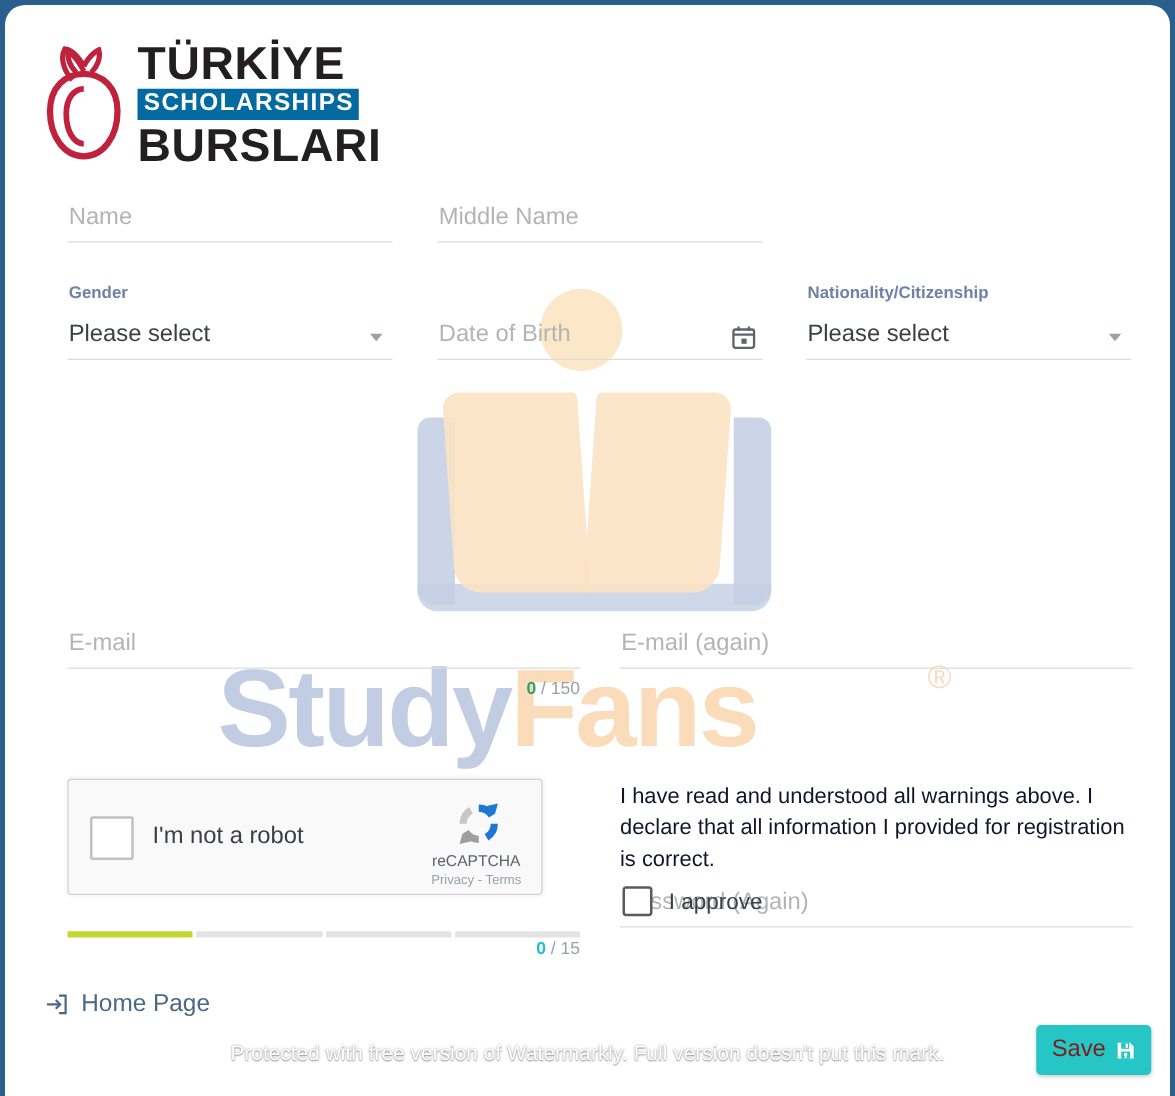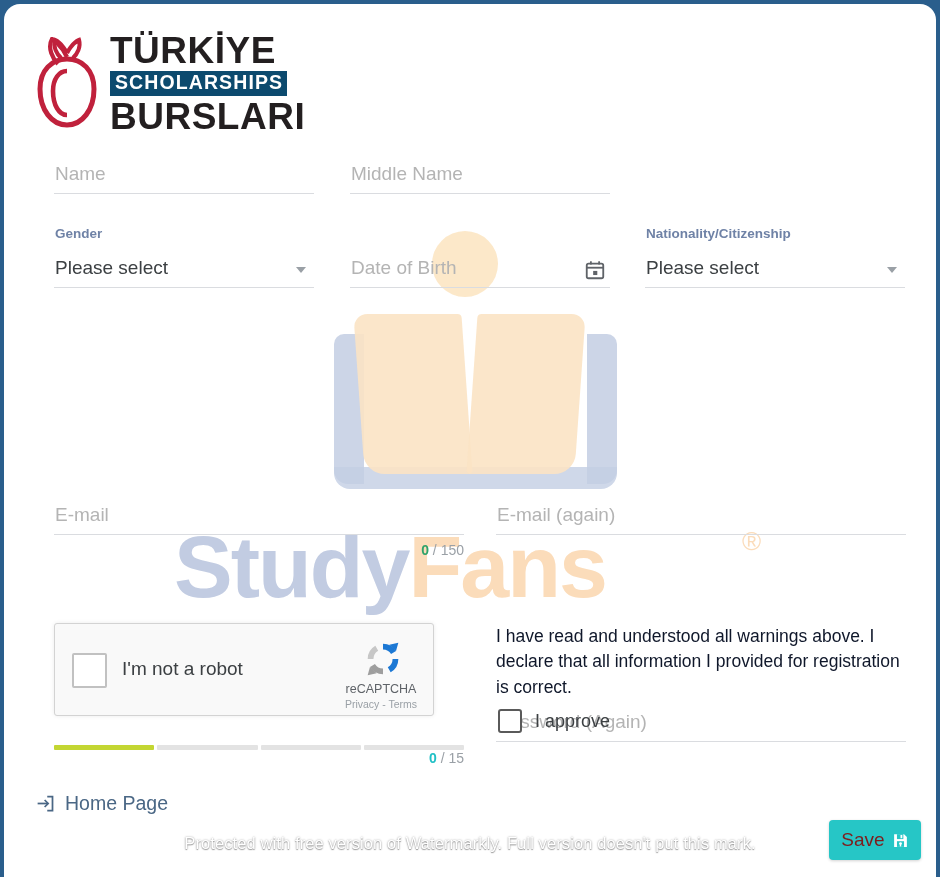--- a/index.html
+++ b/index.html
@@ -110,21 +110,21 @@
     left: 30px; top: 28px;
     display: flex; align-items: center; gap: 10px;
   }
   .logo-tulip { width: 66px; height: 92px; flex: none; }
   .logo-text { display: flex; flex-direction: column; line-height: 1; }
   .logo-l1 {
     font-size: 37px; font-weight: bold; color: #231f20;
     letter-spacing: .5px;
   }
   .logo-l2 {
-    background: #0c4a6e; color: #ffffff;
+    background: #0369a1; color: #ffffff;
     font-size: 19.5px; font-weight: bold;
     letter-spacing: 1.1px;
     padding: 2px 4px 3px 5px;
     margin: 2px 0 2px 0;
     align-self: flex-start;
   }
   .logo-l3 {
     font-size: 37px; font-weight: bold; color: #231f20;
     letter-spacing: .5px;
   }

